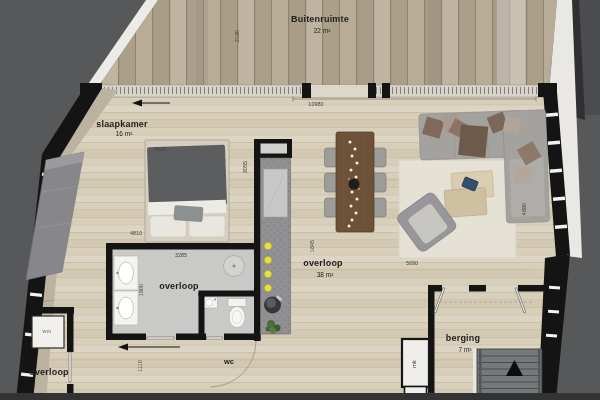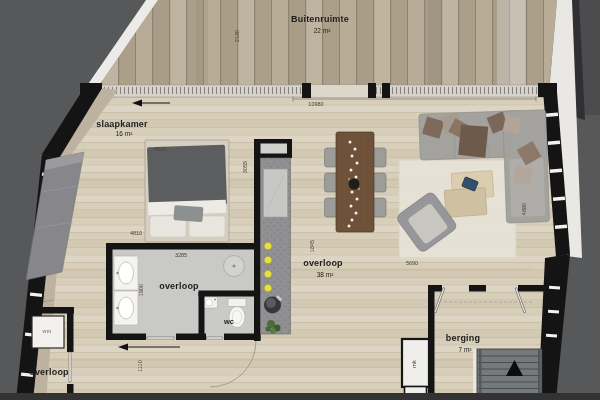--- a/index.html
+++ b/index.html
@@ -12,21 +12,21 @@
     background:var(--outside);
     font-family:"Liberation Sans", sans-serif;
   }
   svg.plan{position:absolute;left:0;top:0;}
   .labels{position:absolute;left:0;top:0;width:600px;height:400px;}
   .lbl{position:absolute;transform:translate(-50%,-50%);color:var(--label);white-space:nowrap;}
   .room-name{font-size:9px;font-weight:700;letter-spacing:.2px;}
   .room-area{font-size:6.5px;font-weight:400;}
   .lbl.closet{font-size:5.5px;font-weight:400;color:#3a3a3a;transform:translate(-50%,-50%) rotate(-90deg);}
   .lbl.appliance{font-size:5px;font-weight:700;color:#8f8f89;letter-spacing:.3px;}
-  .lbl.wc-name{font-size:7.5px;font-weight:700;}
+  .lbl.wc-name{font-size:7.5px;font-weight:700;margin-top:40px;}
   .dim{position:absolute;transform:translate(-50%,-50%);font-size:5.5px;font-weight:400;color:var(--dim);white-space:nowrap;}
   .dim.v{transform:translate(-50%,-50%) rotate(-90deg);}
 </style>
 </head>
 <body>
 
 <div class="stage">
 
 <svg class="plan" width="600" height="400" viewBox="0 0 600 400">
   <defs>

